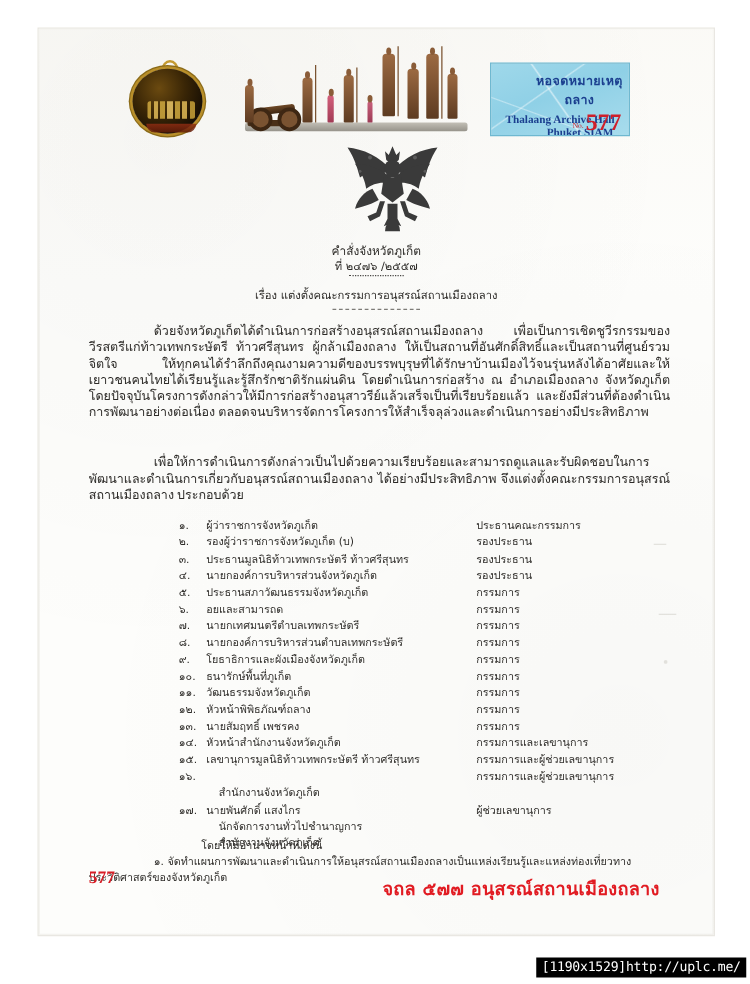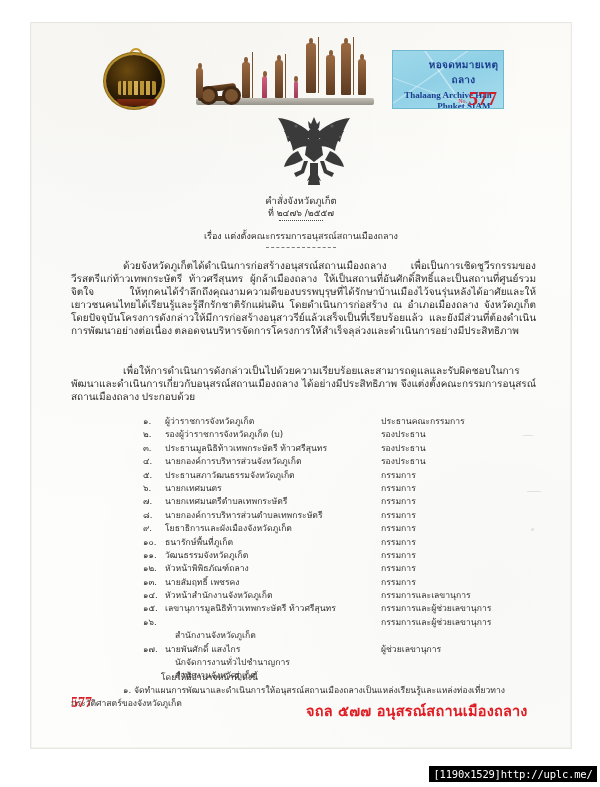--- a/index.html
+++ b/index.html
@@ -250,21 +250,21 @@
             <span class="nm">นายกองค์การบริหารส่วนจังหวัดภูเก็ต</span>
             <span class="role">รองประธาน</span>
           </div>
           <div class="row">
             <span class="num">๕.</span>
             <span class="nm">ประธานสภาวัฒนธรรมจังหวัดภูเก็ต</span>
             <span class="role">กรรมการ</span>
           </div>
           <div class="row">
             <span class="num">๖.</span>
-            <span class="nm">นายกเทศมนตร</span>
+            <span class="nm">อยและสามารถด</span>
             <span class="role">กรรมการ</span>
           </div>
           <div class="row">
             <span class="num">๗.</span>
             <span class="nm">นายกเทศมนตรีตำบลเทพกระษัตรี</span>
             <span class="role">กรรมการ</span>
           </div>
           <div class="row">
             <span class="num">๘.</span>
             <span class="nm">นายกองค์การบริหารส่วนตำบลเทพกระษัตรี</span>

